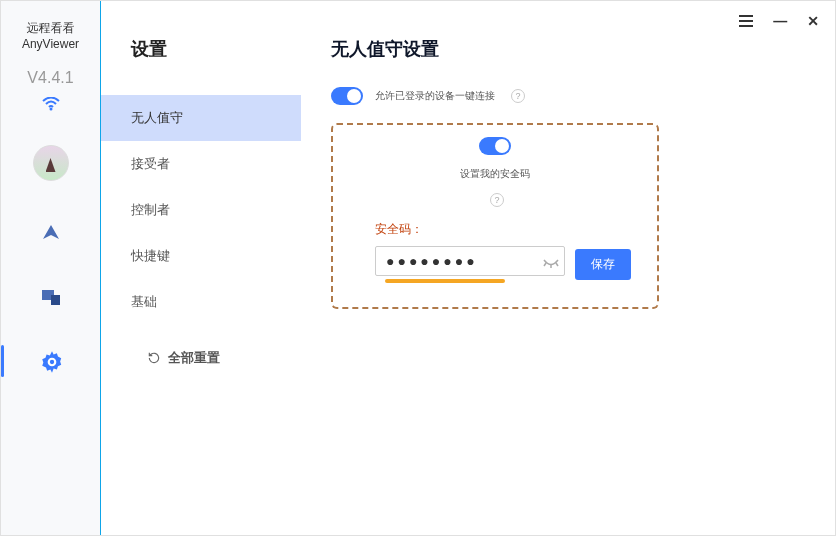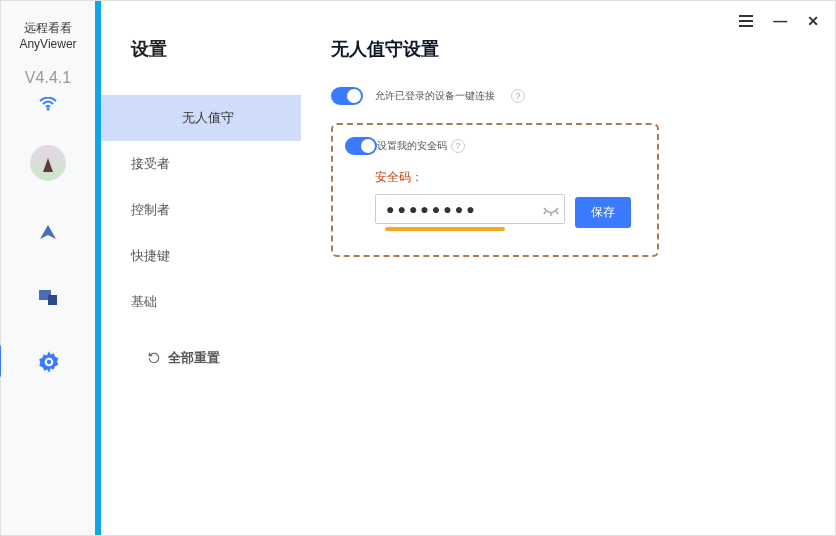--- a/index.html
+++ b/index.html
@@ -1,49 +1,49 @@
 <!DOCTYPE html>
 <html><head>
   <meta charset="utf-8">
   <style>
     * { margin: 0; padding: 0; box-sizing: border-box; font-family: "Microsoft YaHei", "PingFang SC", sans-serif; }
     body { width: 836px; height: 536px; overflow: hidden; background: #fff; }
     .app { display: flex; width: 100%; height: 100%; border: 1px solid #e0e0e0; position: relative; }
     
     
-    .sidebar { width: 100px; background: #f8f9fb; display: flex; flex-direction: column; align-items: center; padding-top: 20px; border-right: 6px solid #0ea5e9; }
+    .sidebar { width: 100px; background: #f8f9fb; display: flex; flex-direction: column; align-items: center; padding-top: 20px; border-right: 1px solid #0ea5e9; }
     .logo { text-align: center; font-size: 12px; color: #333; line-height: 1.3; }
     .version { font-size: 16px; color: #999; margin-top: 16px; }
     .wifi { margin-top: 8px; }
     .avatar { width: 36px; height: 36px; border-radius: 50%; margin-top: 30px; background: linear-gradient(180deg, #e8d5e8 0%, #c8e8c8 100%); position: relative; overflow: hidden; border: 1px solid #ddd; }
     .avatar::before { content: ''; position: absolute; bottom: 8px; left: 50%; transform: translateX(-50%); width: 10px; height: 14px; background: #5a3a3a; clip-path: polygon(50% 0%, 100% 100%, 0% 100%); }
     .nav-icons { margin-top: 40px; display: flex; flex-direction: column; gap: 40px; align-items: center; flex: 1; }
     .nav-icon { width: 24px; height: 24px; cursor: pointer; position: relative; }
     .nav-icon.active::before { content: ''; position: absolute; left: -38px; top: -4px; width: 3px; height: 32px; background: #3a7afe; border-radius: 2px; }
     
     
     .nav-panel { width: 200px; padding: 36px 0 16px 30px; }
     .nav-title { font-size: 18px; font-weight: bold; color: #222; margin-bottom: 34px; }
     .nav-items { display: flex; flex-direction: column; }
     .nav-item { font-size: 13px; color: #555; padding: 14px 16px; cursor: pointer; margin-left: -30px; padding-left: 30px; }
-    .nav-item.selected { background: #cfdcfc; color: #333; text-align: center; }
+    .nav-item.selected { background: #cfdcfc; color: #333; }
     .reset-item { display: flex; align-items: center; gap: 7px; font-size: 13px; color: #555; cursor: pointer; padding: 14px 16px; font-weight: bold; }
     .spacer { height: 10px; }
     
     
     .main { flex: 1; padding: 36px 0 0 30px; position: relative; }
     .main-title { font-size: 18px; font-weight: bold; color: #0f172a; margin-bottom: 26px; }
     .setting-row { display: flex; align-items: center; gap: 12px; margin-bottom: 18px; }
     .toggle { width: 32px; height: 18px; background: #3a7afe; border-radius: 9px; position: relative; cursor: pointer; flex-shrink: 0; }
     .toggle::after { content: ''; position: absolute; right: 2px; top: 2px; width: 14px; height: 14px; background: #fff; border-radius: 50%; }
     .setting-label { font-size: 10px; color: #555; }
     .help-icon { width: 14px; height: 14px; border-radius: 50%; border: 1px solid #ccc; display: inline-flex; align-items: center; justify-content: center; font-size: 9px; color: #aaa; margin-left: 4px; cursor: pointer; }
     
     .dashed-box { border: 2px dashed #b07a4a; border-radius: 6px; padding: 12px 12px 24px 12px; width: 328px; }
-    .inner-row { display: flex; align-items: center; gap: 0; }
+    .inner-row { display: flex; align-items: center; gap: 12px; flex-direction: column; }
     .subgroup { margin-top: 14px; margin-left: 30px; }
     .field-label { font-size: 12px; color: #c2410c; margin-bottom: 8px; }
     .field-row { display: flex; align-items: center; gap: 10px; }
     .password-wrap { position: relative; }
     .password-input { width: 190px; height: 30px; border: 1px solid #ccc; border-radius: 2px; padding: 0 28px 0 10px; font-size: 14px; letter-spacing: 3px; color: #333; }
     .eye-icon { position: absolute; right: 6px; top: 50%; transform: translateY(-50%); cursor: pointer; color: #aaa; font-size: 12px; }
     .underline { height: 4px; width: 120px; background: #f5a623; margin-top: 3px; margin-left: 10px; border-radius: 2px; }
     .save-btn { background: #3a7afe; color: #fff; border: none; padding: 7px 16px; font-size: 12px; border-radius: 3px; cursor: pointer; }
     
     

